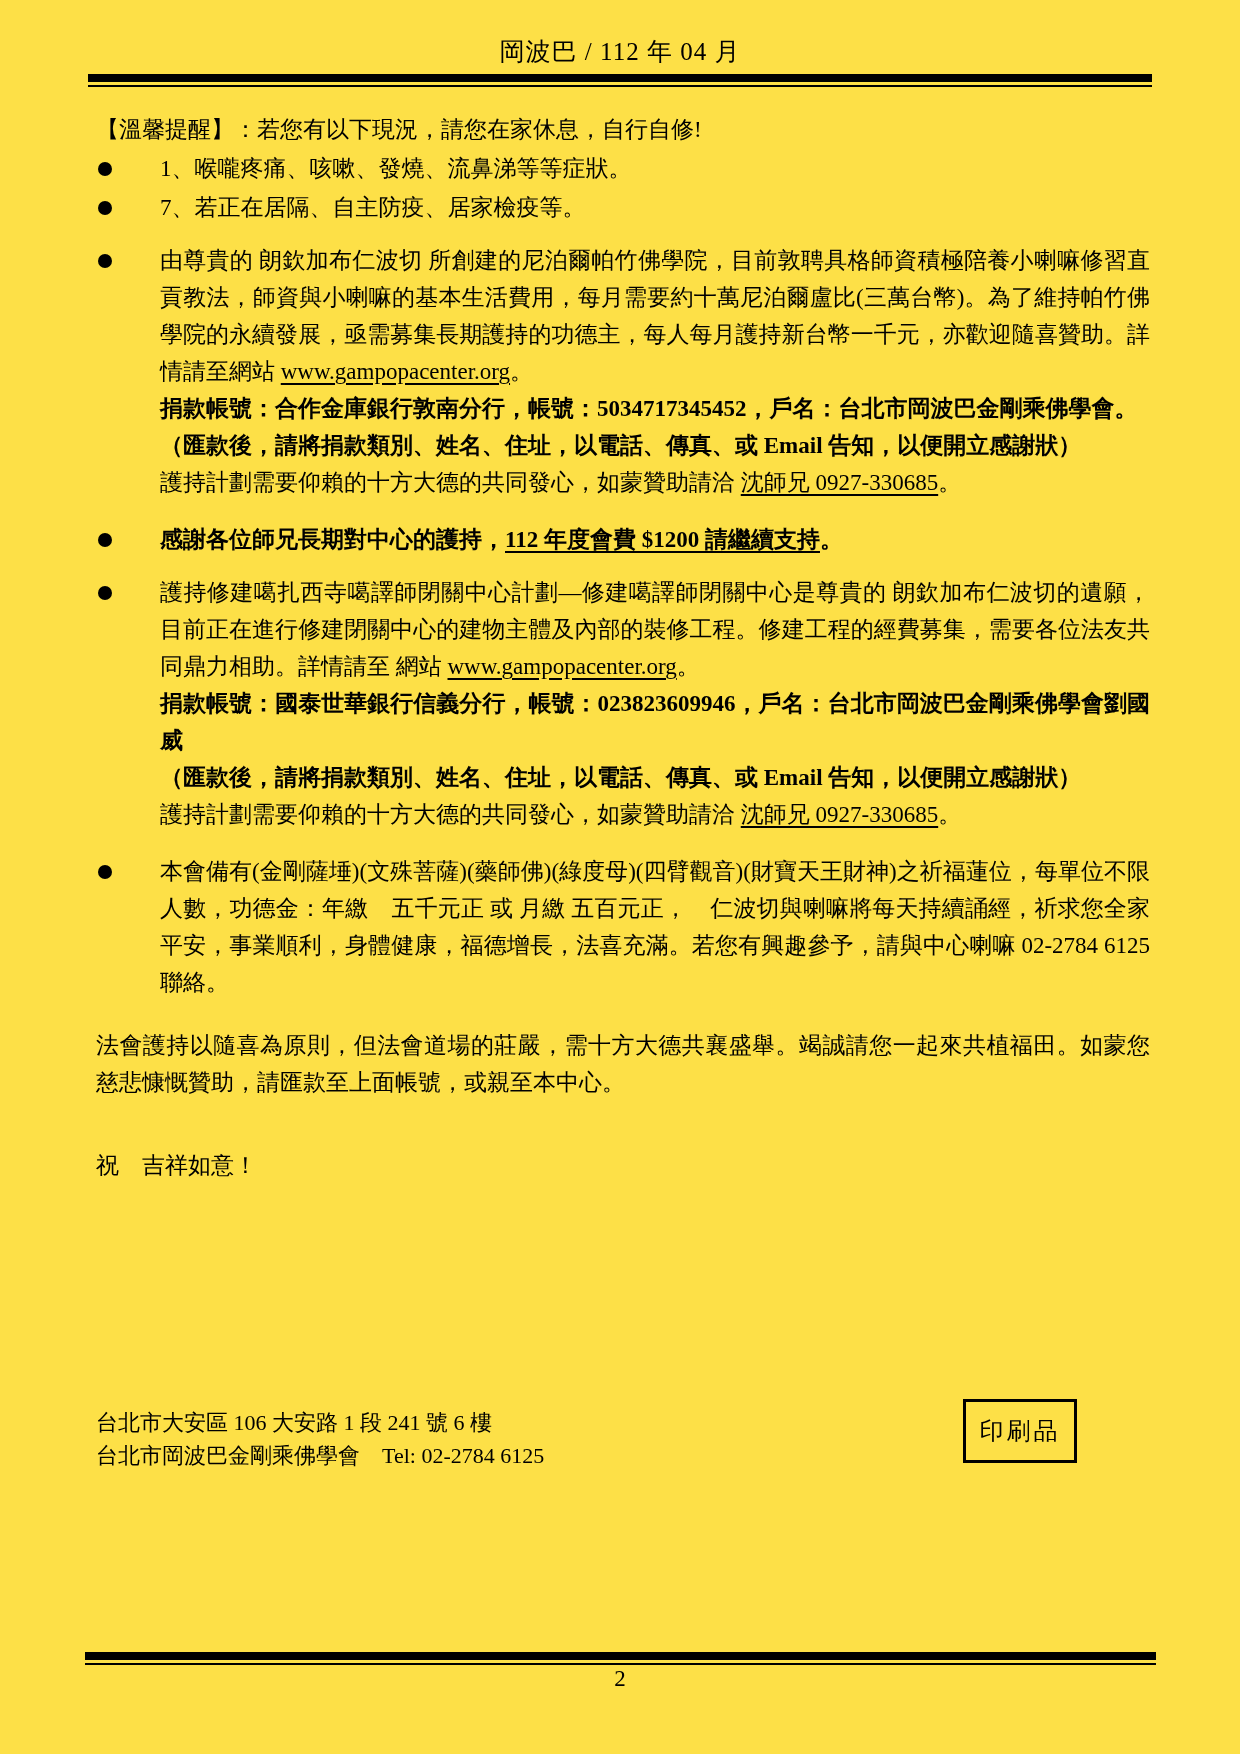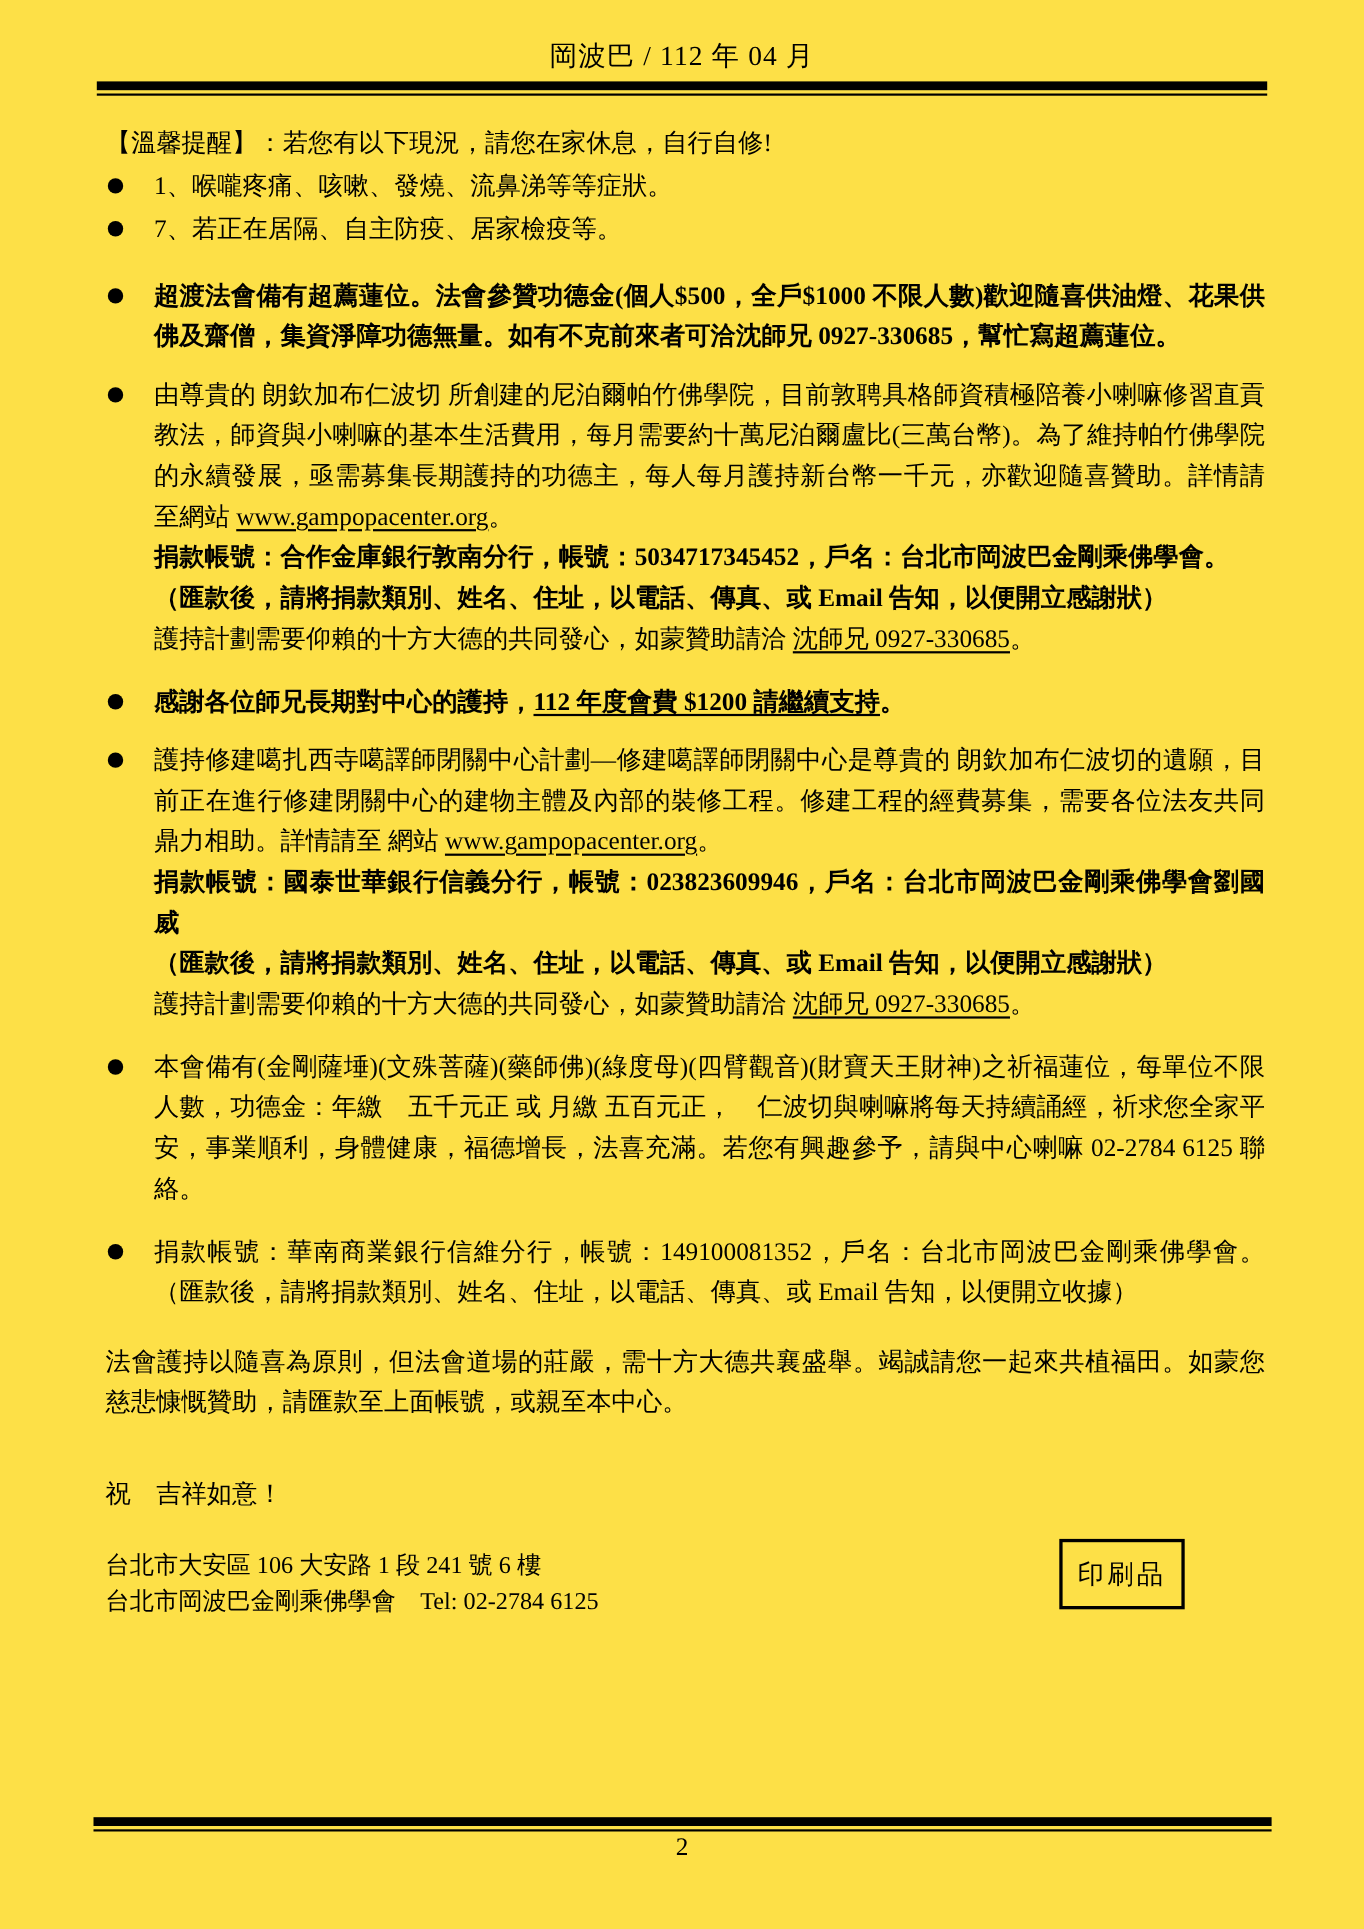--- a/index.html
+++ b/index.html
@@ -25,21 +25,21 @@
   }
   .rule-top{margin:8px 88px 0 88px;}
   .rule-bottom{position:absolute;left:85px;right:84px;top:1652px;}
   .content{
     margin:24px 90px 0 96px;
     font-size:23px;
     line-height:37px;
     text-align:justify;
   }
   .reminder-heading{font-weight:normal;font-size:23px;margin:0;}
-  .bullet{display:flex;align-items:flex-start;}
+  .bullet{display:flex;align-items:flex-start;gap:20px;}
   .bullet .dot{
     flex:none;width:44px;position:relative;height:37px;
   }
   .bullet .dot::before{
     content:"";position:absolute;left:2px;top:12px;
     width:14px;height:14px;border-radius:50%;background:#000;
   }
   .btxt{flex:1;}
   .bold{font-weight:700;}
   .ul{text-decoration:underline;text-underline-offset:4px;}
@@ -81,24 +81,20 @@
     <div class="bullet mt-sm">
       <span class="dot"></span>
       <div class="btxt">1、喉嚨疼痛、咳嗽、發燒、流鼻涕等等症狀。</div>
     </div>
 
     <div class="bullet mt-sm">
       <span class="dot"></span>
       <div class="btxt">7、若正在居隔、自主防疫、居家檢疫等。</div>
     </div>
 
-    <div class="bullet mt-1">
-      <span class="dot"></span>
-      <div class="btxt bold">超渡法會備有超薦蓮位。法會參贊功德金(個人$500，全戶$1000 不限人數)歡迎隨喜供油燈、花果供佛及齋僧，集資淨障功德無量。如有不克前來者可洽沈師兄 0927-330685，幫忙寫超薦蓮位。</div>
-    </div>
 
     <div class="bullet mt-2">
       <span class="dot"></span>
       <div class="btxt">
         <div><span>由尊貴的 朗欽加布仁波切 所創建的尼泊爾帕竹佛學院，目前敦聘具格師資積極陪養小喇嘛修習直貢教法，師資與小喇嘛的基本生活費用，每月需要約十萬尼泊爾盧比(三萬台幣)。為了維持帕竹佛學院的永續發展，亟需募集長期護持的功德主，每人每月護持新台幣一千元，亦歡迎隨喜贊助。詳情請至網站 </span><a class="site">www.gampopacenter.org</a><span>。</span></div>
         <div class="bold">捐款帳號：合作金庫銀行敦南分行，帳號：5034717345452，戶名：台北市岡波巴金剛乘佛學會。</div>
         <div class="bold">（匯款後，請將捐款類別、姓名、住址，以電話、傳真、或 Email 告知，以便開立感謝狀）</div>
         <div><span>護持計劃需要仰賴的十方大德的共同發心，如蒙贊助請洽 </span><span class="ul">沈師兄 0927-330685</span><span>。</span></div>
       </div>
     </div>
@@ -116,24 +112,20 @@
         <div class="bold">（匯款後，請將捐款類別、姓名、住址，以電話、傳真、或 Email 告知，以便開立感謝狀）</div>
         <div><span>護持計劃需要仰賴的十方大德的共同發心，如蒙贊助請洽 </span><span class="ul">沈師兄 0927-330685</span><span>。</span></div>
       </div>
     </div>
 
     <div class="bullet mt-3">
       <span class="dot"></span>
       <div class="btxt">本會備有(金剛薩埵)(文殊菩薩)(藥師佛)(綠度母)(四臂觀音)(財寶天王財神)之祈福蓮位，每單位不限人數，功德金：年繳　五千元正 或 月繳 五百元正，　仁波切與喇嘛將每天持續誦經，祈求您全家平安，事業順利，身體健康，福德增長，法喜充滿。若您有興趣參予，請與中心喇嘛 02-2784 6125 聯絡。</div>
     </div>
 
-    <div class="bullet mt-3">
-      <span class="dot"></span>
-      <div class="btxt">捐款帳號：華南商業銀行信維分行，帳號：149100081352，戶名：台北市岡波巴金剛乘佛學會。（匯款後，請將捐款類別、姓名、住址，以電話、傳真、或 Email 告知，以便開立收據）</div>
-    </div>
 
     <div class="closing-para">法會護持以隨喜為原則，但法會道場的莊嚴，需十方大德共襄盛舉。竭誠請您一起來共植福田。如蒙您慈悲慷慨贊助，請匯款至上面帳號，或親至本中心。</div>
 
     <div class="blessing">祝　吉祥如意！</div>
 
   </div>
 
   <div class="footer-address">
     <div>台北市大安區 106 大安路 1 段 241 號 6 樓</div>
     <div>台北市岡波巴金剛乘佛學會　Tel: 02-2784 6125</div>

